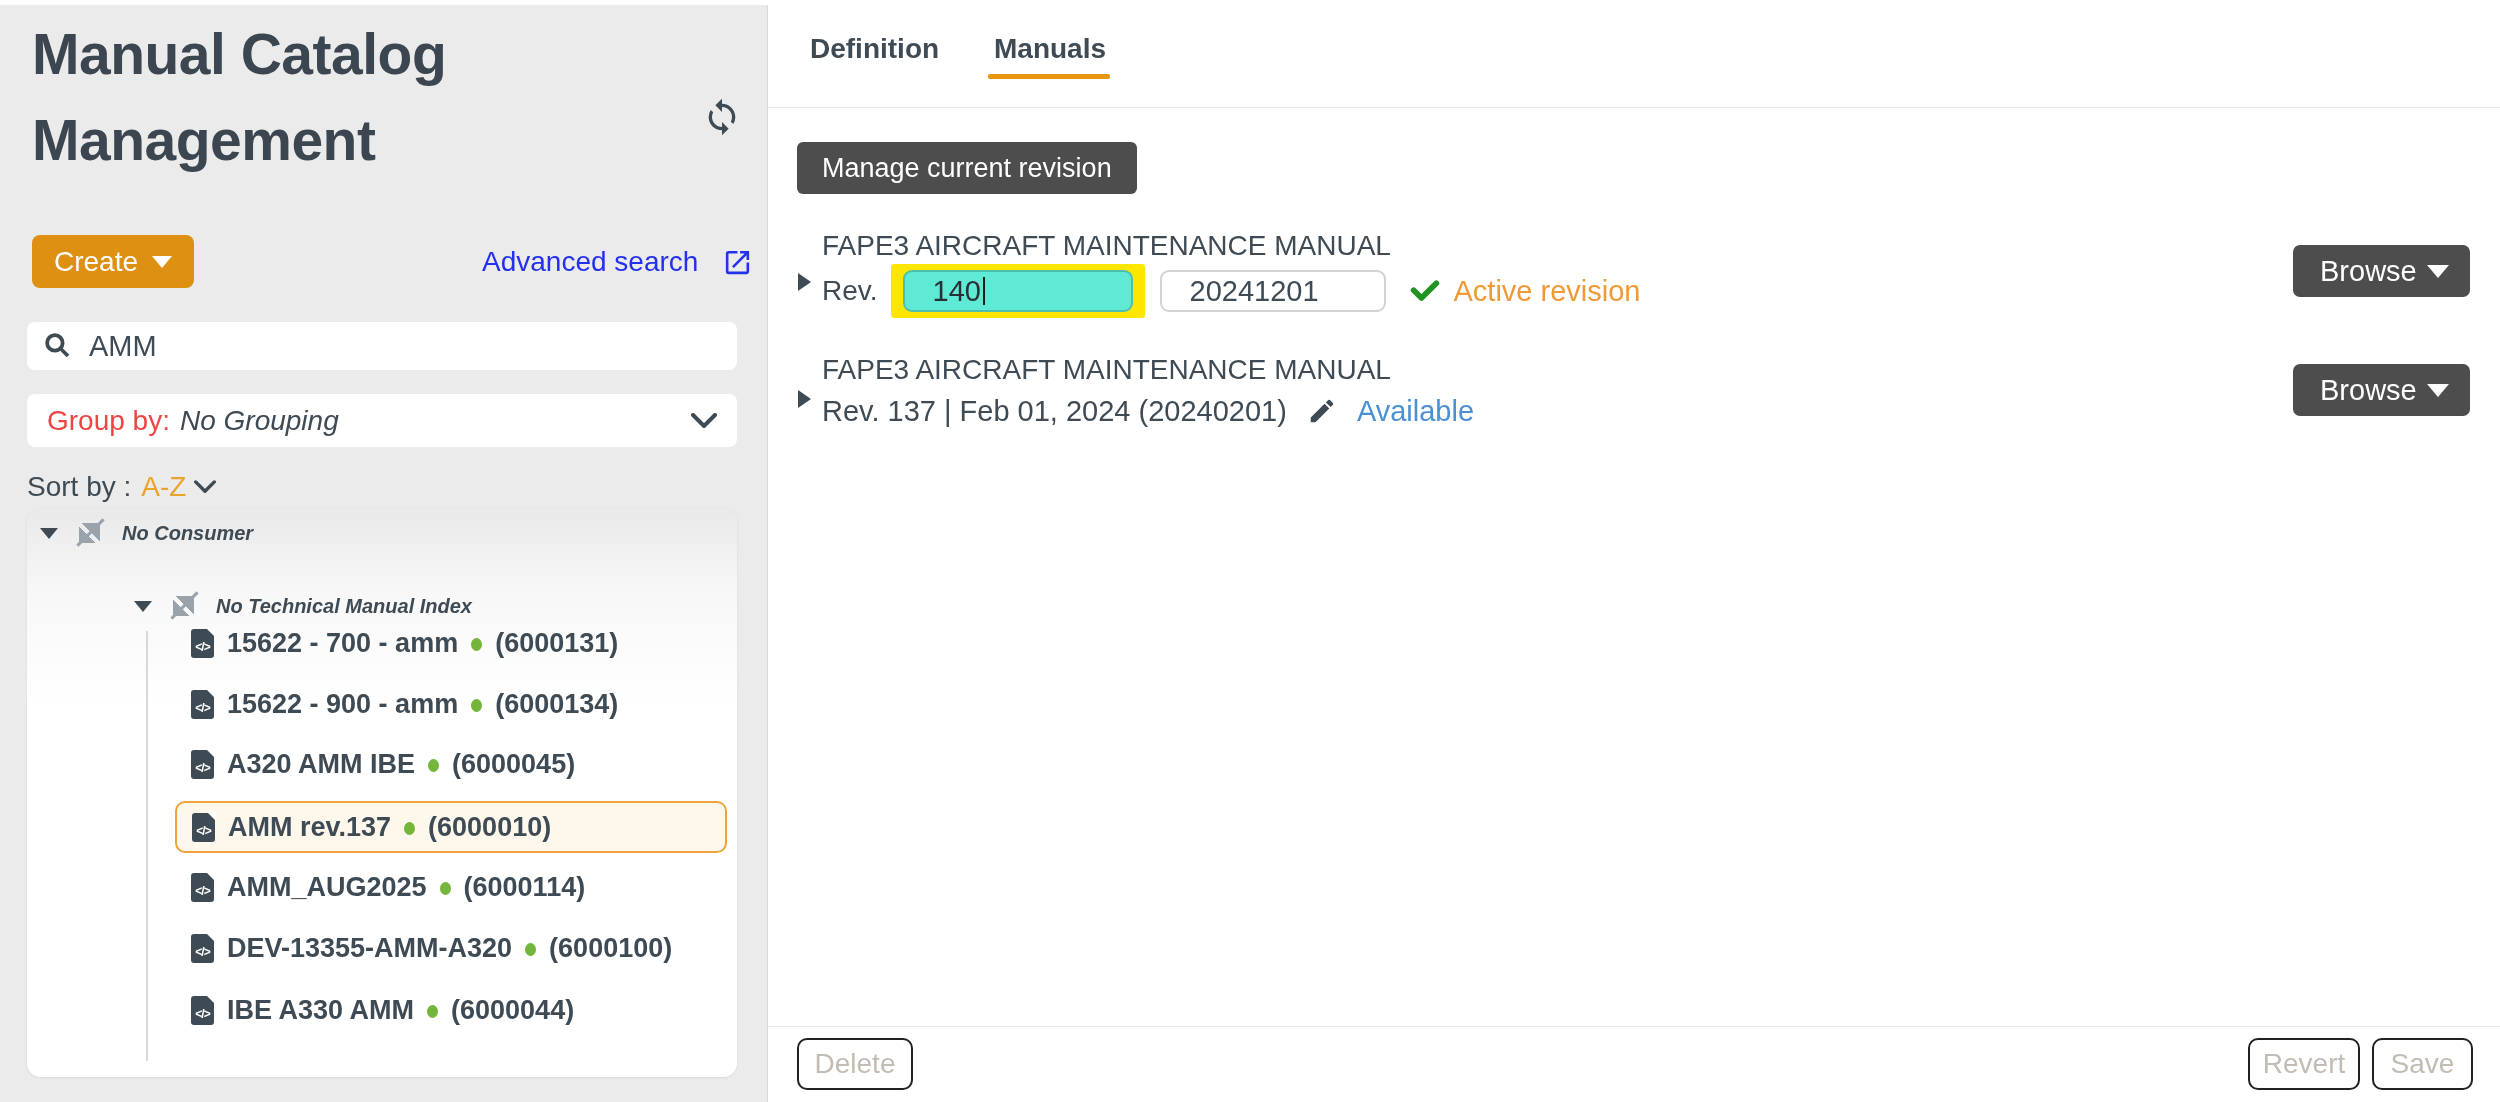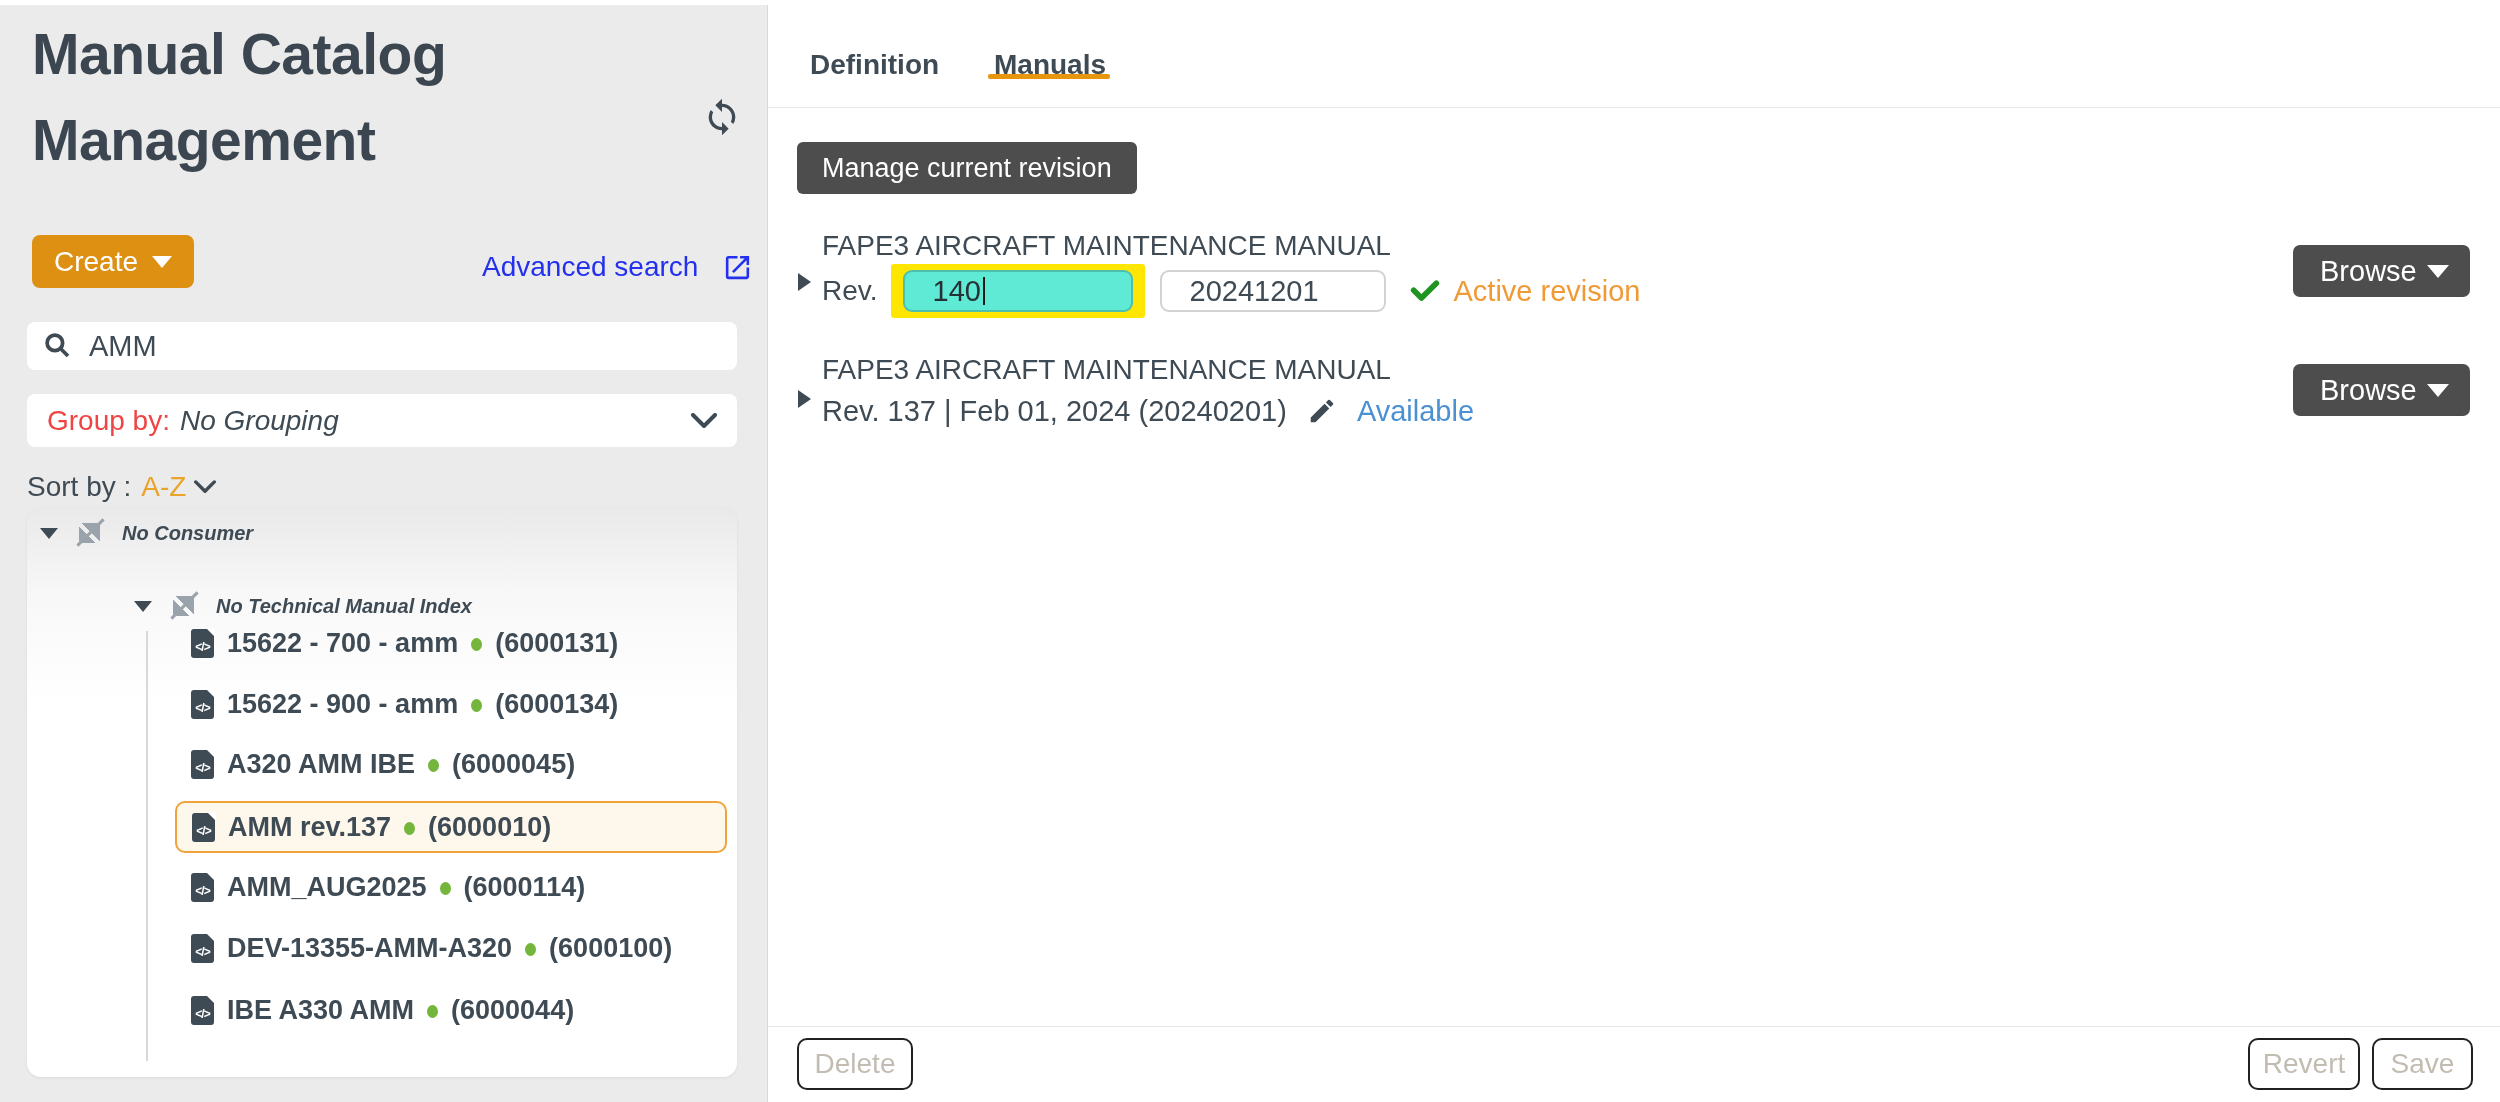--- a/index.html
+++ b/index.html
@@ -27,21 +27,21 @@
   .create-btn {
     position:absolute; left:32px; top:230px; height:53px;
     background:#dd9012; border:none; border-radius:8px;
     color:#ffffff; font-size:28px; font-family:inherit;
     display:flex; align-items:center; gap:14px; padding:0 22px; cursor:pointer;
   }
   .caret-down-white { width:0; height:0; border-left:10px solid transparent; border-right:10px solid transparent; border-top:12px solid #ffffff; }
 
   .adv-search {
     position:absolute; left:482px; top:236px; height:42px;
-    display:flex; align-items:flex-end; gap:24px;
+    display:flex; align-items:center; gap:24px;
     color:#2330ee; font-size:28px; cursor:pointer; text-decoration:none;
   }
   .adv-search svg { width:31px; height:31px; fill:#2330ee; }
 
   .search-box {
     position:absolute; left:27px; top:317px; width:710px; height:48px;
     background:#ffffff; border-radius:8px;
     display:flex; align-items:center; padding:0 16px; box-sizing:border-box; gap:14px;
   }
   .search-box svg { width:30px; height:30px; stroke:#3e4a54; fill:none; stroke-width:3; flex:0 0 auto; }
@@ -100,21 +100,21 @@
     flex:0 0 auto; display:flex; align-items:flex-end; justify-content:center;
   }
   .doc-icon::before { content:""; position:absolute; top:-1px; right:-1px; width:0; height:0;
     border-left:9px solid transparent; border-top:9px solid #ffffff; }
   .doc-icon .code { color:#ffffff; font-size:12px; font-weight:700; line-height:1; padding-bottom:5px; letter-spacing:-1px; }
 
   .dot { width:11px; height:13px; border-radius:50%; background:#74b53c; flex:0 0 auto; margin-top:3px; }
 
   
   .main { position:absolute; left:768px; top:0; width:1732px; height:1102px; background:#ffffff; }
-  .tab { position:absolute; top:33px; font-size:28px; font-weight:700; color:#3e4a54; cursor:pointer;margin-top:16px; }
+  .tab { position:absolute; top:33px; font-size:28px; font-weight:700; color:#3e4a54; cursor:pointer; }
   .tab.def { left:42px; }
   .tab.man { left:226px; }
   .tab-underline { position:absolute; left:220px; top:74px; width:122px; height:5px; background:#e8960f; border-radius:2px; }
   .tabs-divider { position:absolute; left:0; top:107px; width:1732px; height:1px; background:#e7e7e7; }
 
   .manage-row { position:absolute; left:29px; top:142px; display:flex; gap:21px; }
   .dark-btn {
     height:52px; background:#4d4d4d; color:#ffffff; border:none; border-radius:6px;
     font-size:27px; font-family:inherit; padding:0 25px; cursor:pointer;
   }

